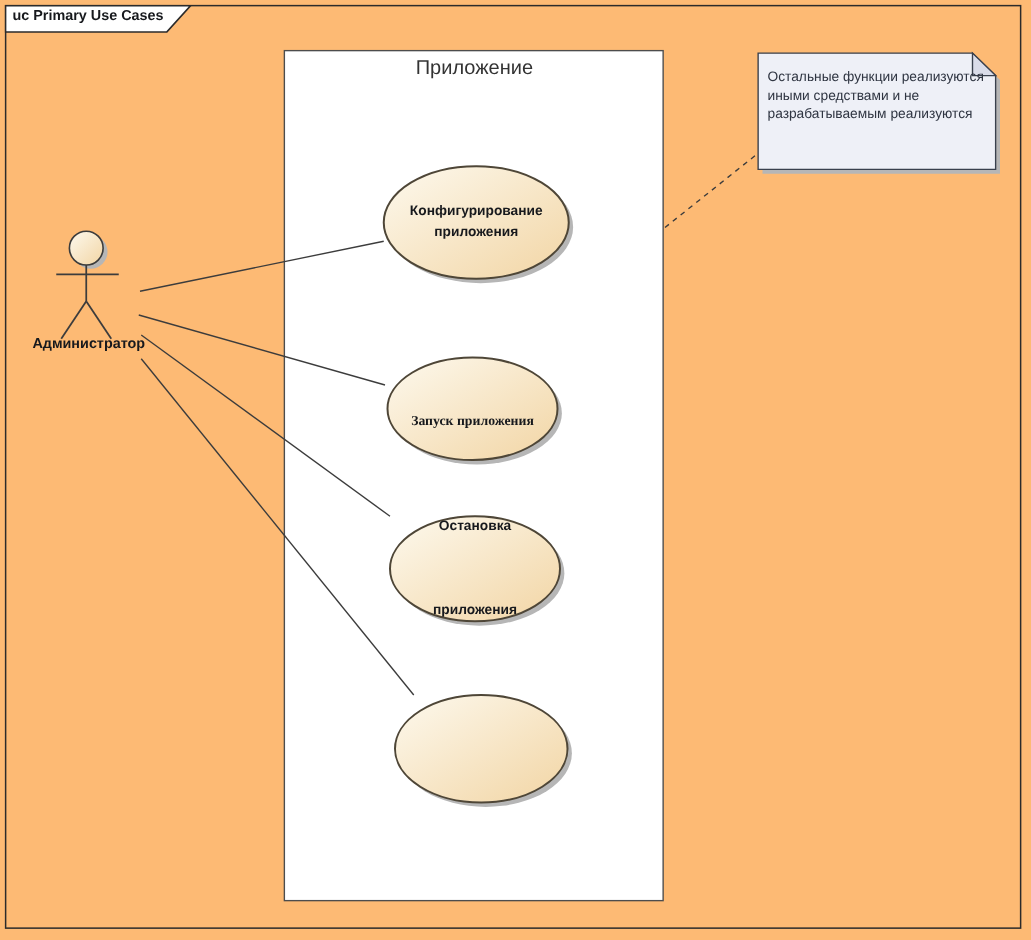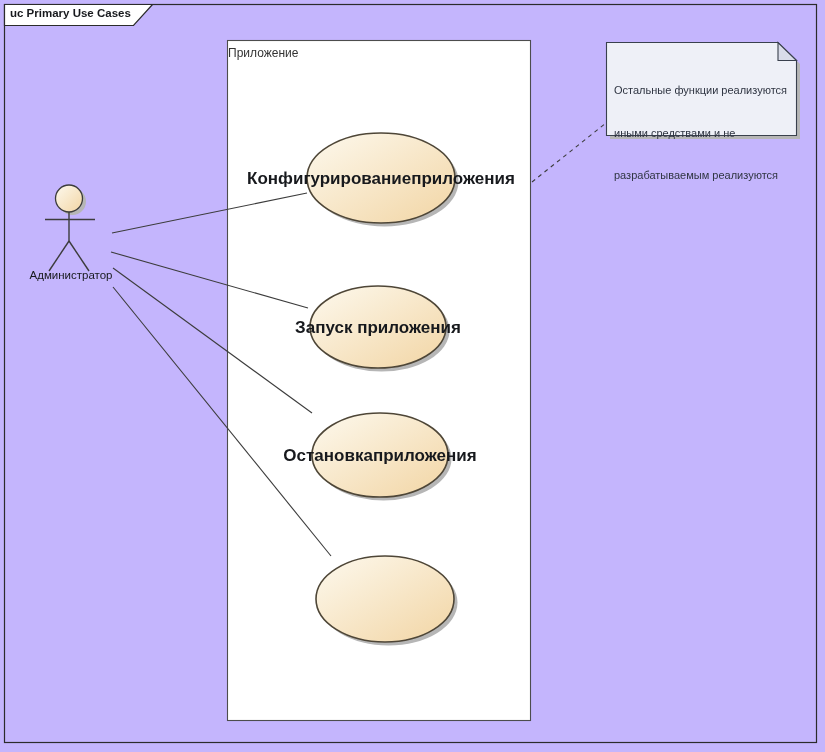--- a/index.html
+++ b/index.html
@@ -5,21 +5,21 @@
   html, body {
     margin: 0;
     padding: 0;
     background: #ffffff;
     font-family: "Liberation Sans", "DejaVu Sans", sans-serif;
   }
   .stage {
     position: relative;
     width: 825px;
     height: 752px;
-    background: #c4b5fd;
+    background: #fdba74;
     overflow: hidden;
   }
   .stage svg { position: absolute; left: 0; top: 0; }
 
   
   .frame-rect   { fill: none; stroke: var(--frame-border); stroke-width: 1.2; }
   .frame-tab    { fill: #ffffff; stroke: var(--frame-border); stroke-width: 1.2; }
   .boundary     { fill: #ffffff; stroke: var(--boundary-border); stroke-width: 1.1; }
   .shadow       { fill: var(--shadow); stroke: none; }
   .uc-ellipse   { fill: url(#ucGrad); stroke: var(--ellipse-border); stroke-width: 1.6; }
@@ -33,45 +33,45 @@
   .stopB { stop-color: var(--ellipse-fill-dark); }
 
   
   .txt { position: absolute; color: var(--text); }
   .frame-tab-label {
     left: 10px; top: 7px; width: 135px;
     font-size: 11.5px; font-weight: bold; white-space: nowrap;
   }
   .boundary-label {
     left: 228px; top: 46px; width: 303px;
-    font-size: 12px; color: #333333;
+    text-align: center; font-size: 16px; color: #333333;
   }
   .actor-label {
     left: 8px; top: 269px; width: 126px;
-    text-align: center; font-size: 11.5px; font-weight: normal; white-space: nowrap;
+    text-align: center; font-size: 11.5px; font-weight: bold; white-space: nowrap;
   }
   .uc-label {
     position: absolute;
-    display: flex; 
+    display: flex; flex-direction: column;
     align-items: center; justify-content: center;
     text-align: center;
-    font-size: 17px; font-weight: bold; line-height: 17px;
+    font-size: 11px; font-weight: bold; line-height: 17px;
     color: var(--text);
   }
   .uc-label div { white-space: nowrap; }
   .uc1 { left: 307px; top: 133px; width: 148px; height: 90px; }
-  .uc2 { left: 310px; top: 286px; width: 136px; height: 82px; }
-  .uc3 { left: 312px; top: 413px; width: 136px; height: 84px; }
+  .uc2 { left: 310px; top: 296px; width: 136px; height: 82px; font-family: Liberation Serif, serif; }
+  .uc3 { left: 312px; top: 413px; width: 136px; height: 84px; justify-content: space-between; }
   .uc4 { left: 316px; top: 556px; width: 138px; height: 86px; }
   .note-text {
     left: 614px; top: 55px; width: 180px;
     font-size: 11px; line-height: 14.5px;
     color: var(--note-text);
   }
-  .note-text div { white-space: nowrap; margin-top: 28px; }
+  .note-text div { white-space: nowrap; }
 </style>
 </head>
 <body>
 
 <div class="stage">
 
   <svg width="825" height="752" viewBox="0 0 825 752">
     <defs>
       <linearGradient id="ucGrad" x1="0" y1="0" x2="1" y2="1">
         <stop offset="0" class="stopA"></stop>

